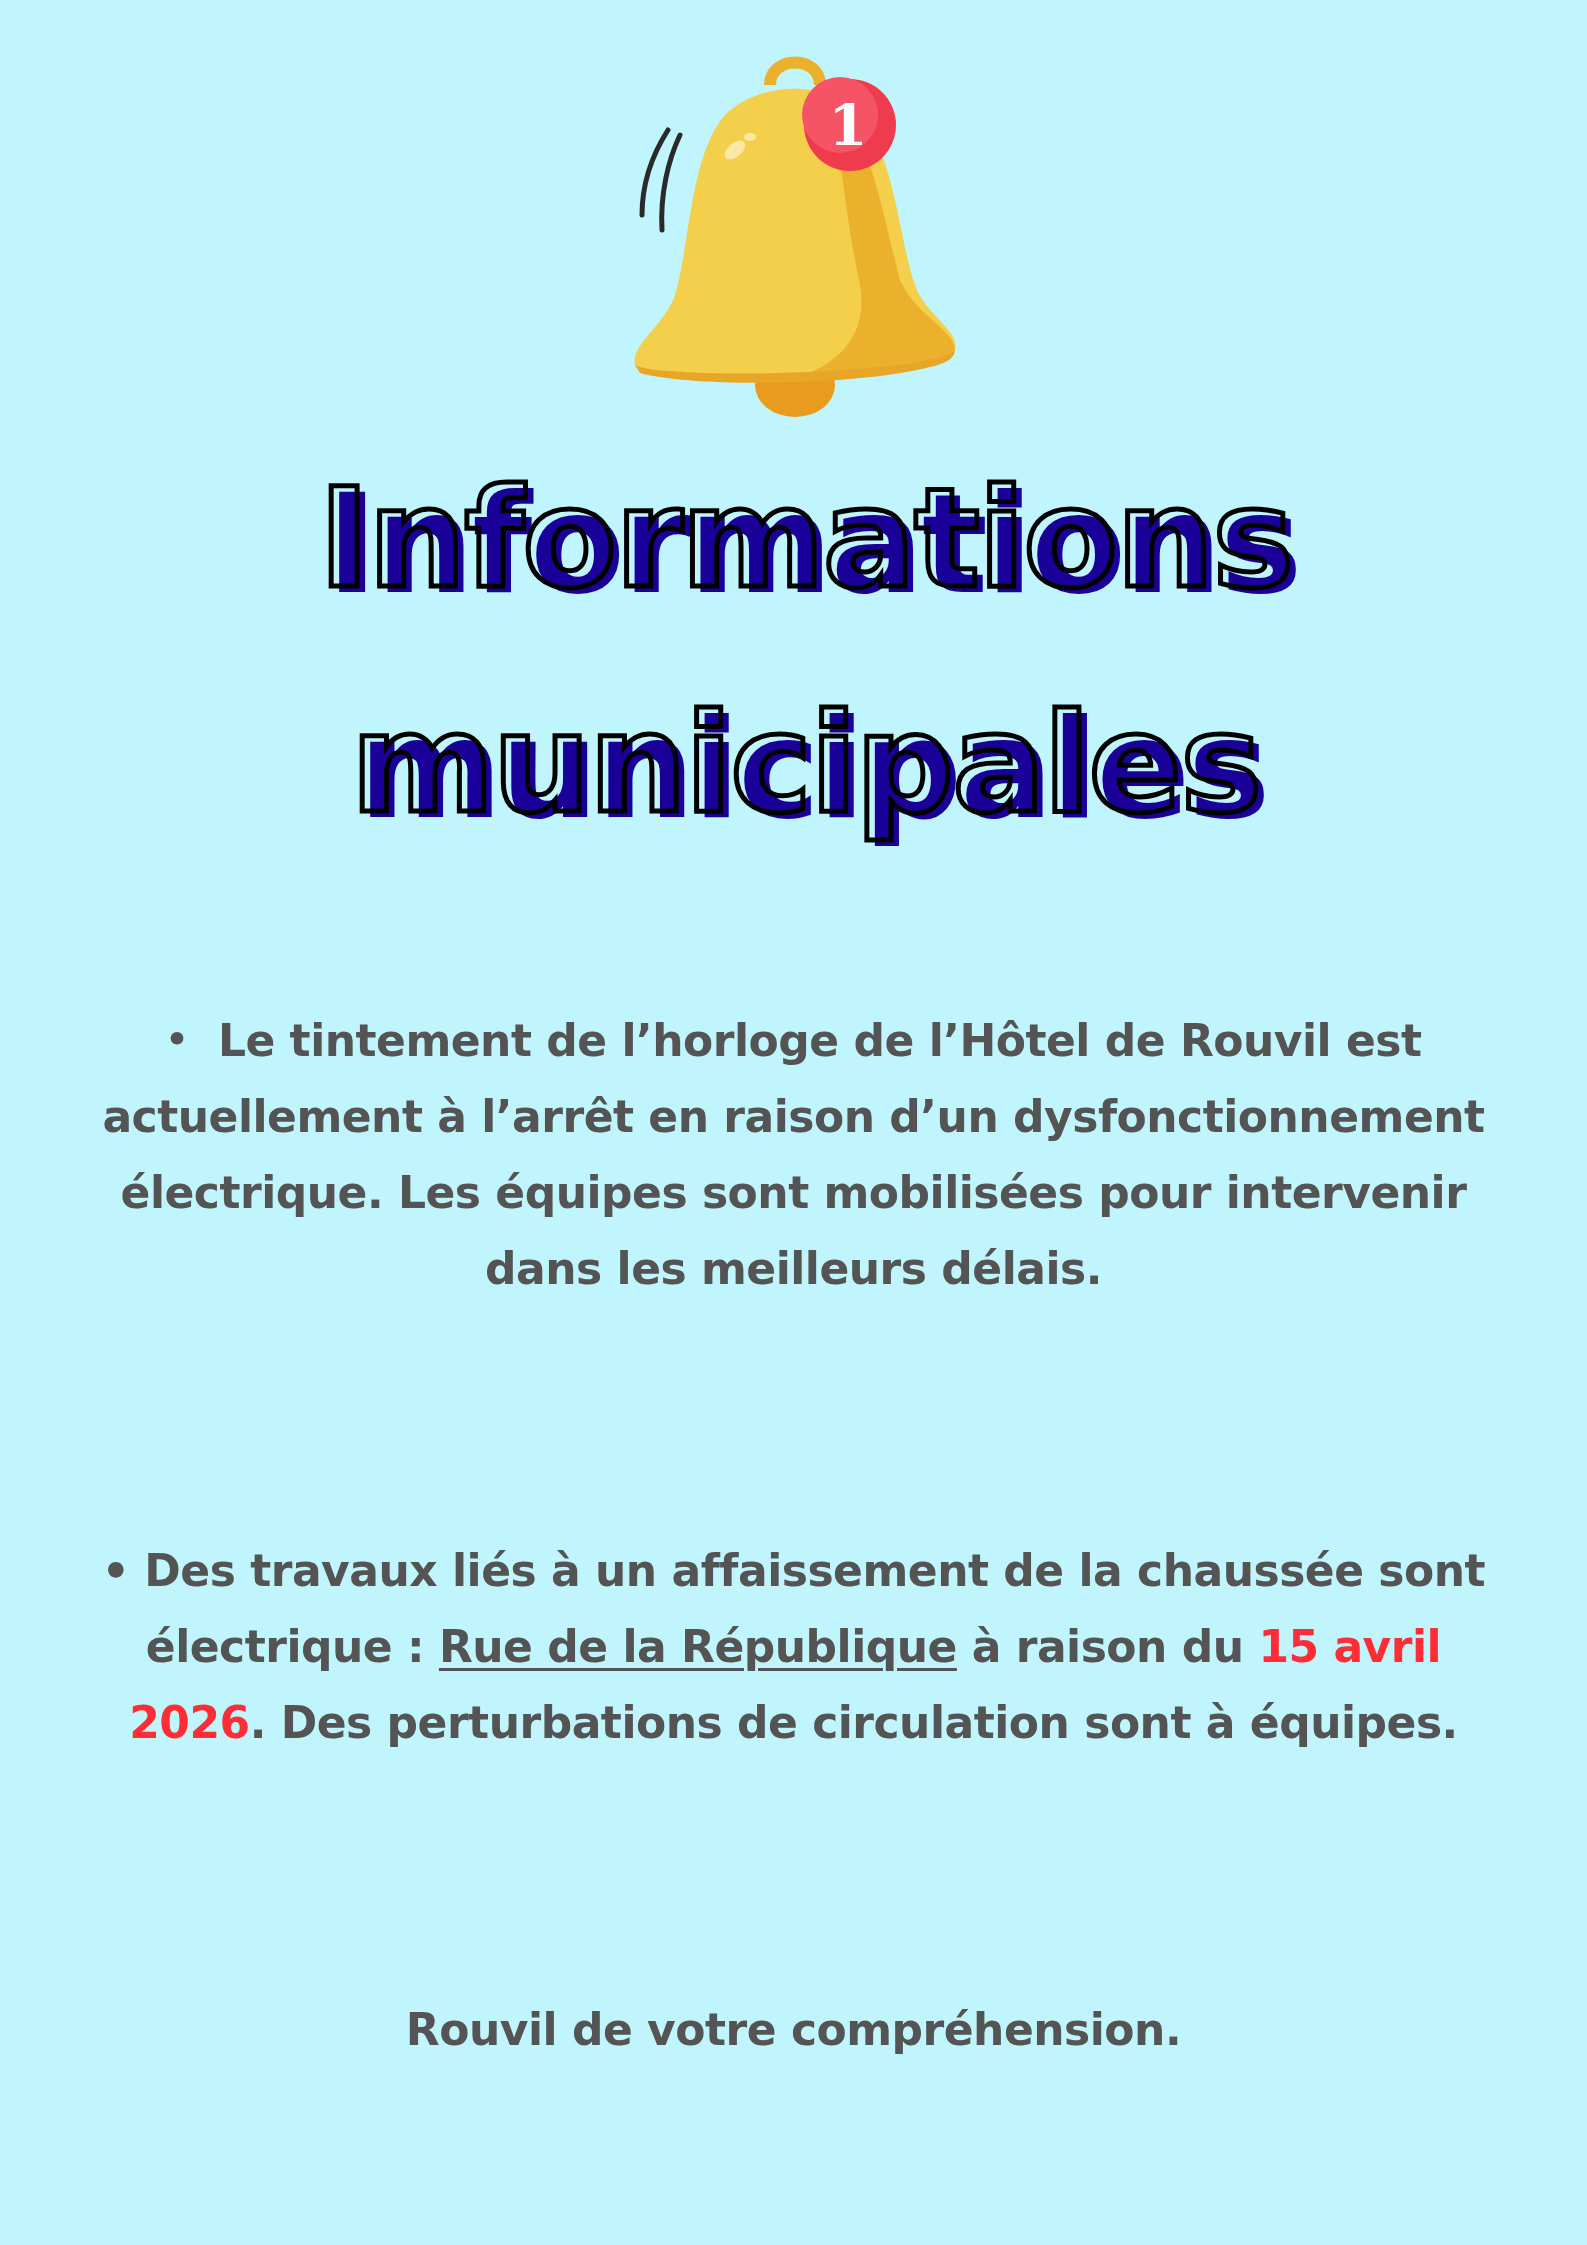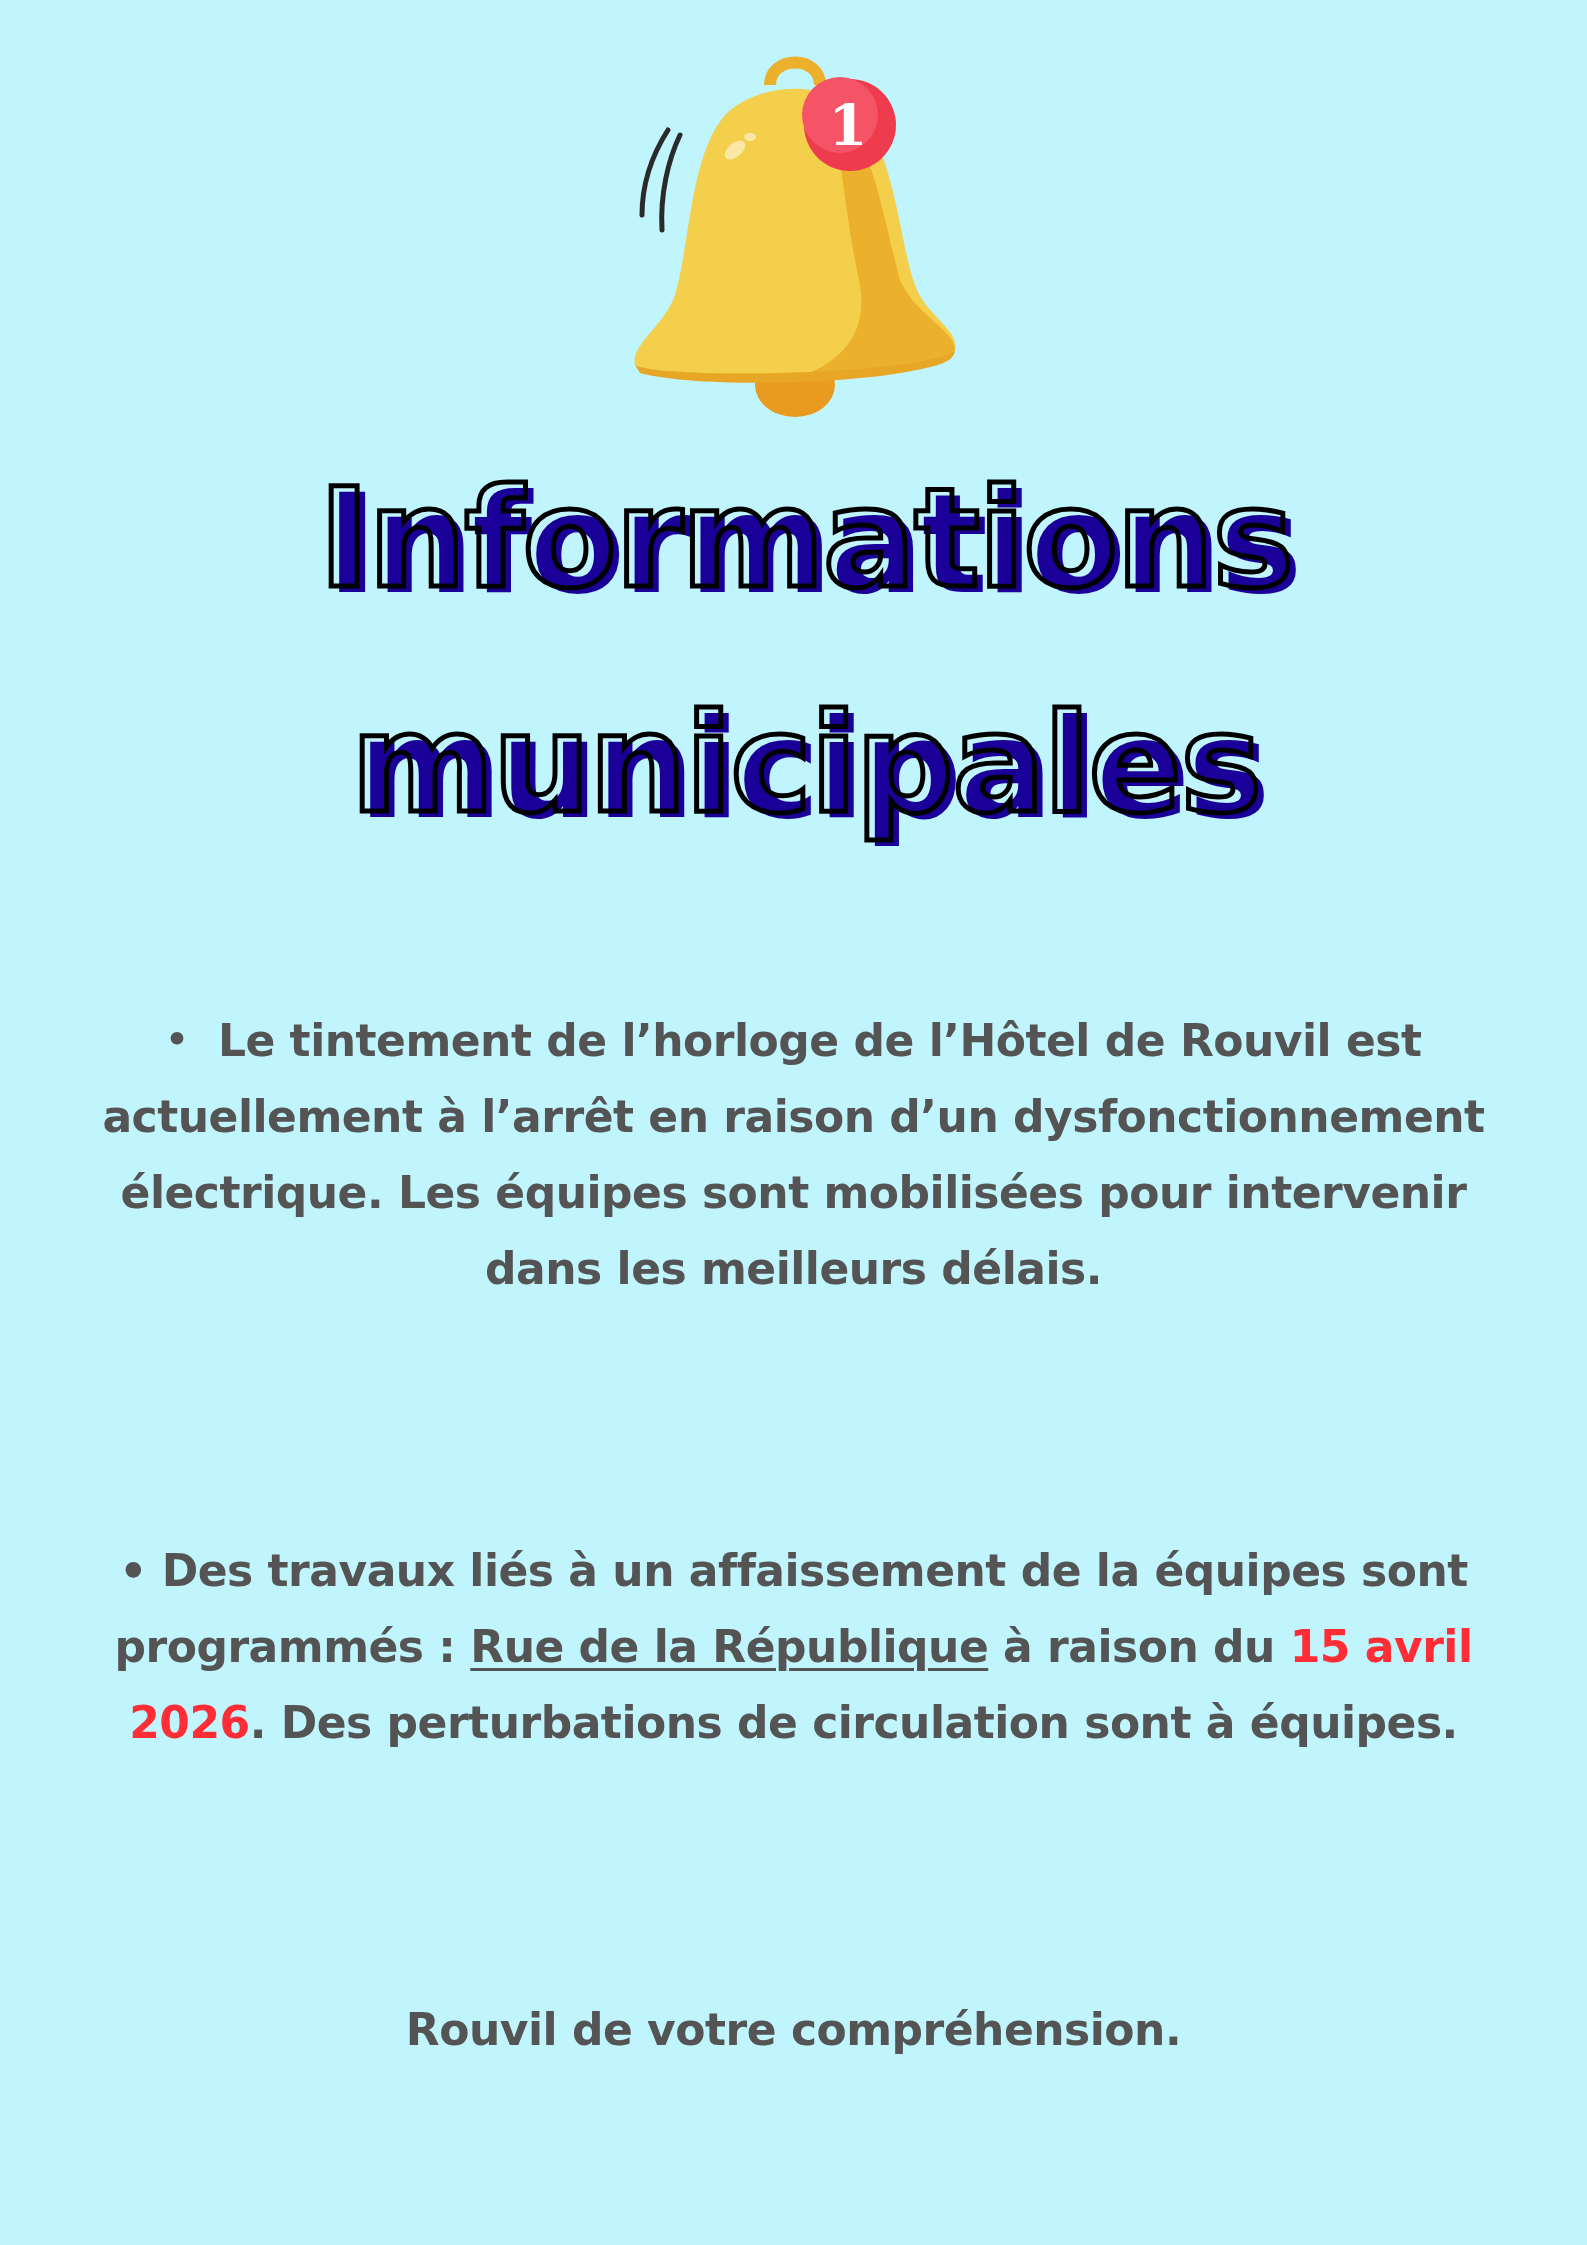--- a/index.html
+++ b/index.html
@@ -109,16 +109,16 @@
     <span class="stroke">municipales</span>
   </span>
 </div>
 
 <div class="body-text para1">
   <span class="bullet1">•</span><span>Le tintement de l’horloge de l’Hôtel de Rouvil est actuellement à l’arrêt en raison d’un dysfonctionnement électrique. Les équipes sont mobilisées pour intervenir dans les meilleurs délais.</span>
 </div>
 
 <div class="body-text para2">
   <span>•</span>
-  <span>Des travaux liés à un affaissement de la équipes sont programmés : </span><span class="underline">Rue de la République</span><span> à raison du </span><span class="red">15 avril 2026</span><span>. Des perturbations de circulation sont à équipes.</span>
+  <span>Des travaux liés à un affaissement de la chaussée sont électrique : </span><span class="underline">Rue de la République</span><span> à raison du </span><span class="red">15 avril 2026</span><span>. Des perturbations de circulation sont à équipes.</span>
 </div>
 
 <div class="body-text para3">Rouvil de votre compréhension.</div>
 
 </body></html>

